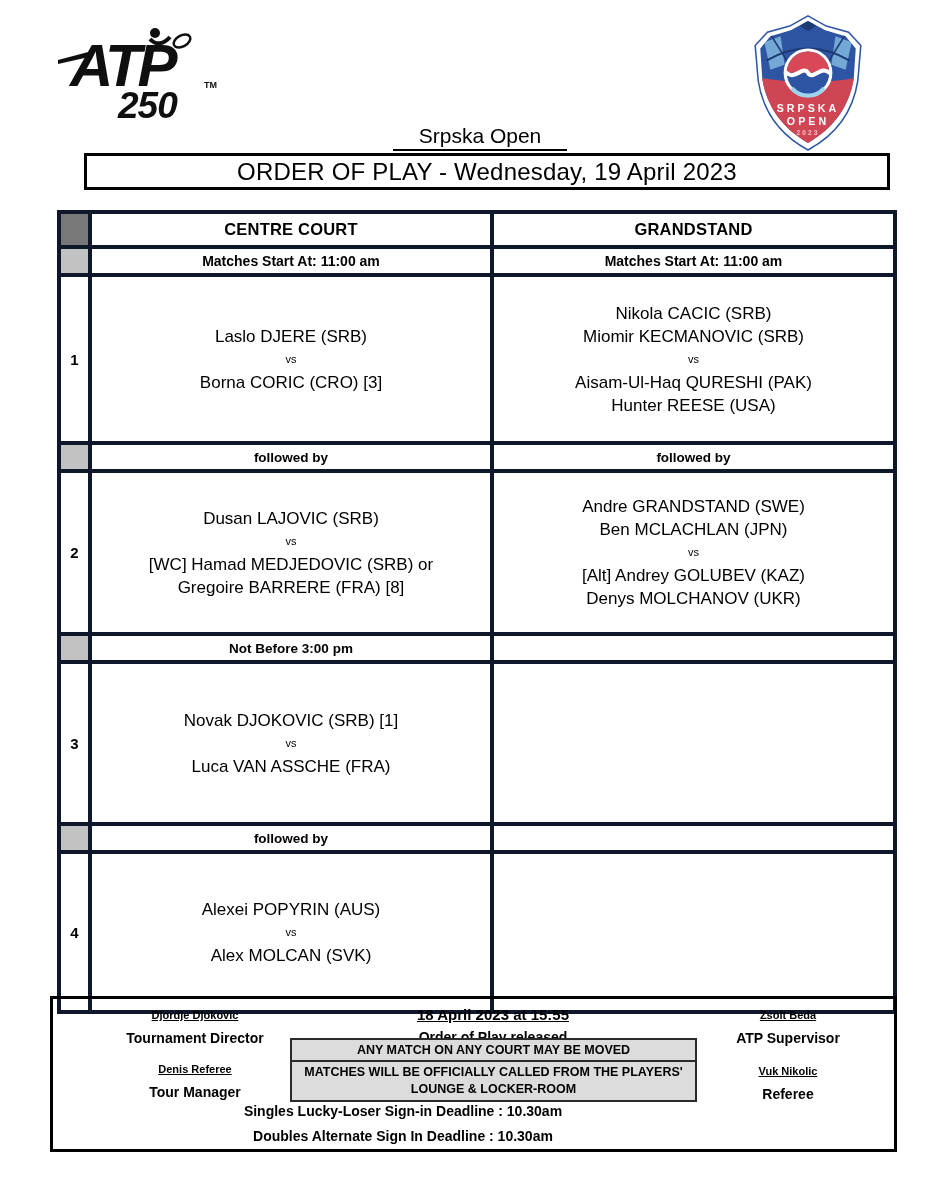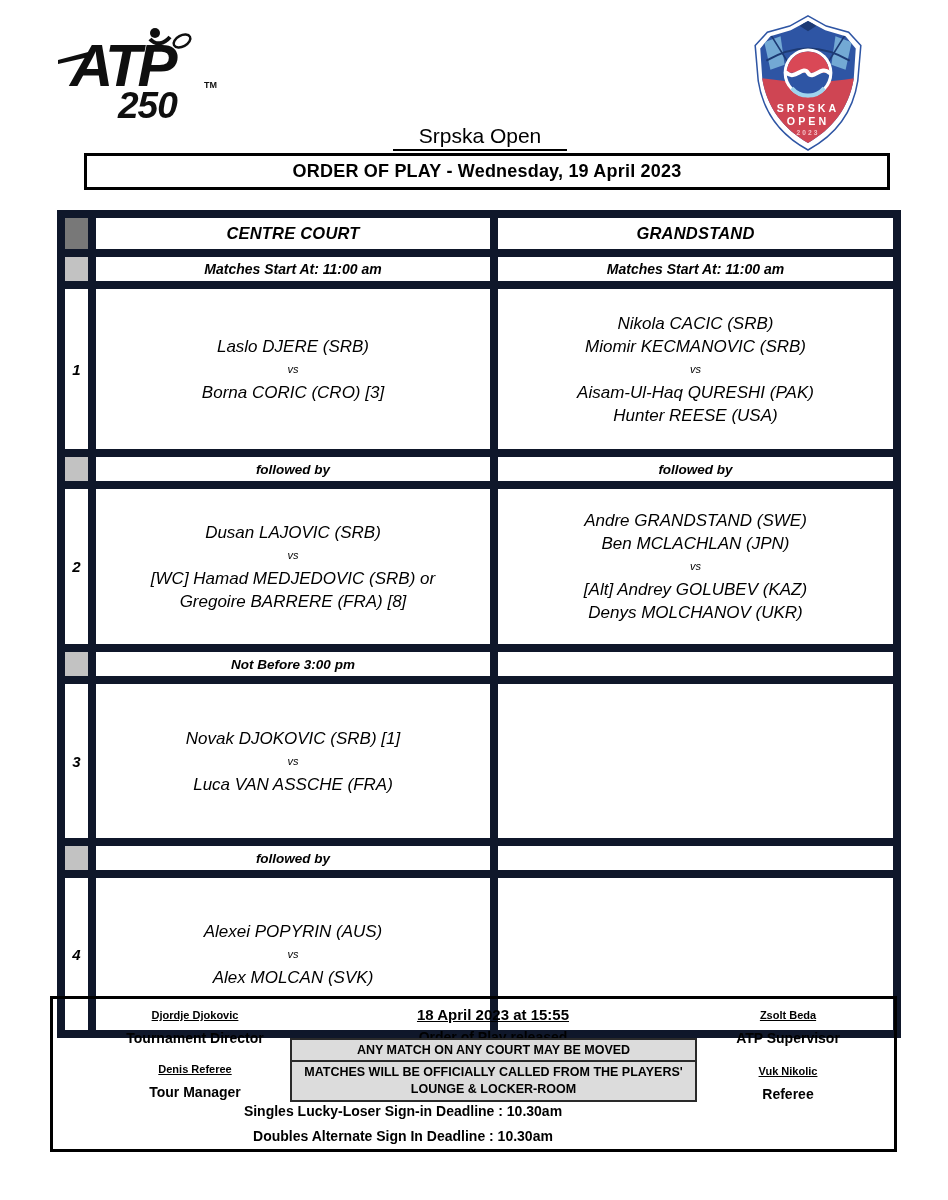--- a/index.html
+++ b/index.html
@@ -12,29 +12,29 @@
   .atp-logo{position:absolute;left:58px;top:24px;width:160px;height:98px;}
   .shield-logo{position:absolute;left:744px;top:13px;width:128px;height:142px;}
   .title{
     position:absolute;top:124px;left:0;width:100%;text-align:center;
     font-size:21px;font-weight:normal;margin-left:6px;
   }
   .title span{display:inline-block;border-bottom:2px solid #000;padding:0 26px 1px 26px;}
   .oop-box{
     position:absolute;left:84px;top:153px;width:800px;height:31px;
     border:3px solid #000;text-align:center;line-height:31px;
-    font-size:18px;font-weight:bold;letter-spacing:.2px;
+    font-size:24px;font-weight:normal;letter-spacing:.2px;
   }
   
   table.sched{
     position:absolute;left:57px;top:210px;width:836px;
     border-collapse:collapse;table-layout:fixed;
   }
   table.sched{border:3px solid #000;}
-  table.sched td{border:8px solid #0f172a;padding:0;text-align:center;vertical-align:middle;overflow:hidden;font-style:italic;}
+  table.sched td{border:4px solid #0f172a;padding:0;text-align:center;vertical-align:middle;overflow:hidden;}
   td.numcol{width:31px;}
   td.hdr-spacer{background:#787878;}
   td.lbl-spacer{background:#c2c2c2;}
   td.court-hdr{font-size:16.5px;font-weight:bold;letter-spacing:.2px;height:31px;}
   td.start-cell{font-size:14px;font-weight:bold;height:24px;}
   td.sep-cell{font-size:13.5px;font-weight:bold;height:24px;}
   td.match-num{font-size:15px;font-weight:bold;}
   td.match-cell{font-size:17px;}
   .pl{line-height:23px;white-space:nowrap;}
   .vs{font-size:11px;line-height:23px;}

